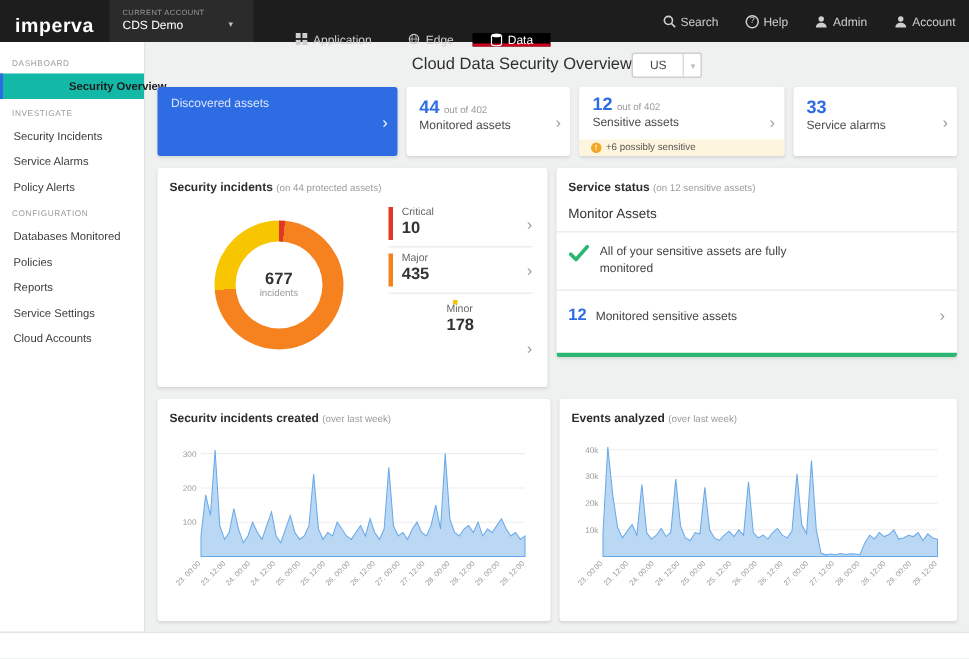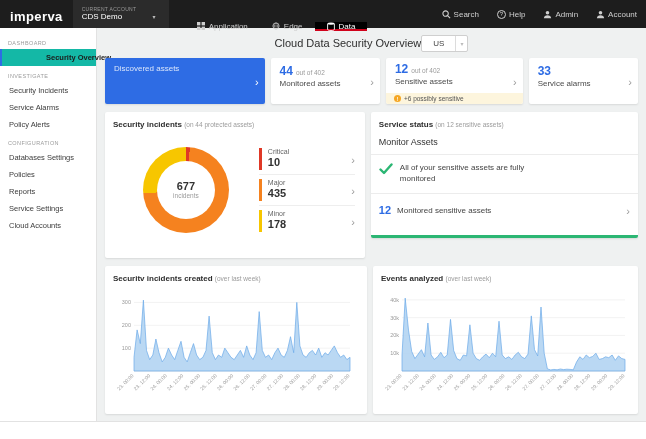--- a/index.html
+++ b/index.html
@@ -62,21 +62,21 @@
   .card-sub{font-size:6.5px;color:#9b9b9b;font-weight:normal;}
   .incidents-card{flex:1;height:146px;display:flex;flex-direction:column;}
   .inc-body{flex:1;display:flex;align-items:center;}
   .donut-wrap{flex:1;display:flex;justify-content:center;}
   .donut{width:86px;height:86px;border-radius:50%;position:relative;}
   .donut-hole{position:absolute;left:14px;top:14px;width:58px;height:58px;background:#fff;border-radius:50%;display:flex;flex-direction:column;align-items:center;justify-content:center;}
   .donut-val{font-size:11px;font-weight:bold;color:#333;}
   .donut-lbl{font-size:6.5px;color:#9b9b9b;}
   .legend{width:96px;display:flex;flex-direction:column;margin-right:2px;}
   .legend-row{display:flex;align-items:center;padding:4px 0;border-bottom:1px solid #eee;cursor:pointer;}
-  .legend-row:last-child{border-bottom:none;}
+  .legend-row:last-child{border-bottom:none;flex-direction:column;}
   .legend-bar{width:3px;height:22px;margin-right:6px;flex:0 0 3px;}
   .legend-col{display:flex;flex-direction:column;line-height:1.15;}
   .legend-name{font-size:7px;color:#666;}
   .legend-val{font-size:11px;font-weight:bold;color:#333;}
   .legend-row .chev{margin-left:auto;}
 
   .status-card{flex:1.03;border-bottom:3px solid #2bb673;display:flex;flex-direction:column;}
   .status-head{font-size:9px;color:#333;margin:8px 0 7px;}
   .divider{height:1px;background:#ececec;margin:0 -8px;}
   .status-msg{display:flex;align-items:flex-start;gap:7px;padding:8px 0 9px;}
@@ -169,21 +169,21 @@
   <div class="body">
 
     <aside class="sidebar" id="sidebar">
         <div class="side-section">DASHBOARD</div>
         <div class="side-item active">Security Overview</div>
         <div class="side-section">INVESTIGATE</div>
         <div class="side-item">Security Incidents</div>
         <div class="side-item">Service Alarms</div>
         <div class="side-item">Policy Alerts</div>
         <div class="side-section">CONFIGURATION</div>
-        <div class="side-item">Databases Settings</div>
+        <div class="side-item">Databases Monitored</div>
         <div class="side-item">Policies</div>
         <div class="side-item">Reports</div>
         <div class="side-item">Service Settings</div>
         <div class="side-item">Cloud Accounts</div>
       </aside>
 
     <main class="main">
       <div class="main-head">
         <div class="page-title">Cloud Data Security Overview</div>
         <div class="region-select">

